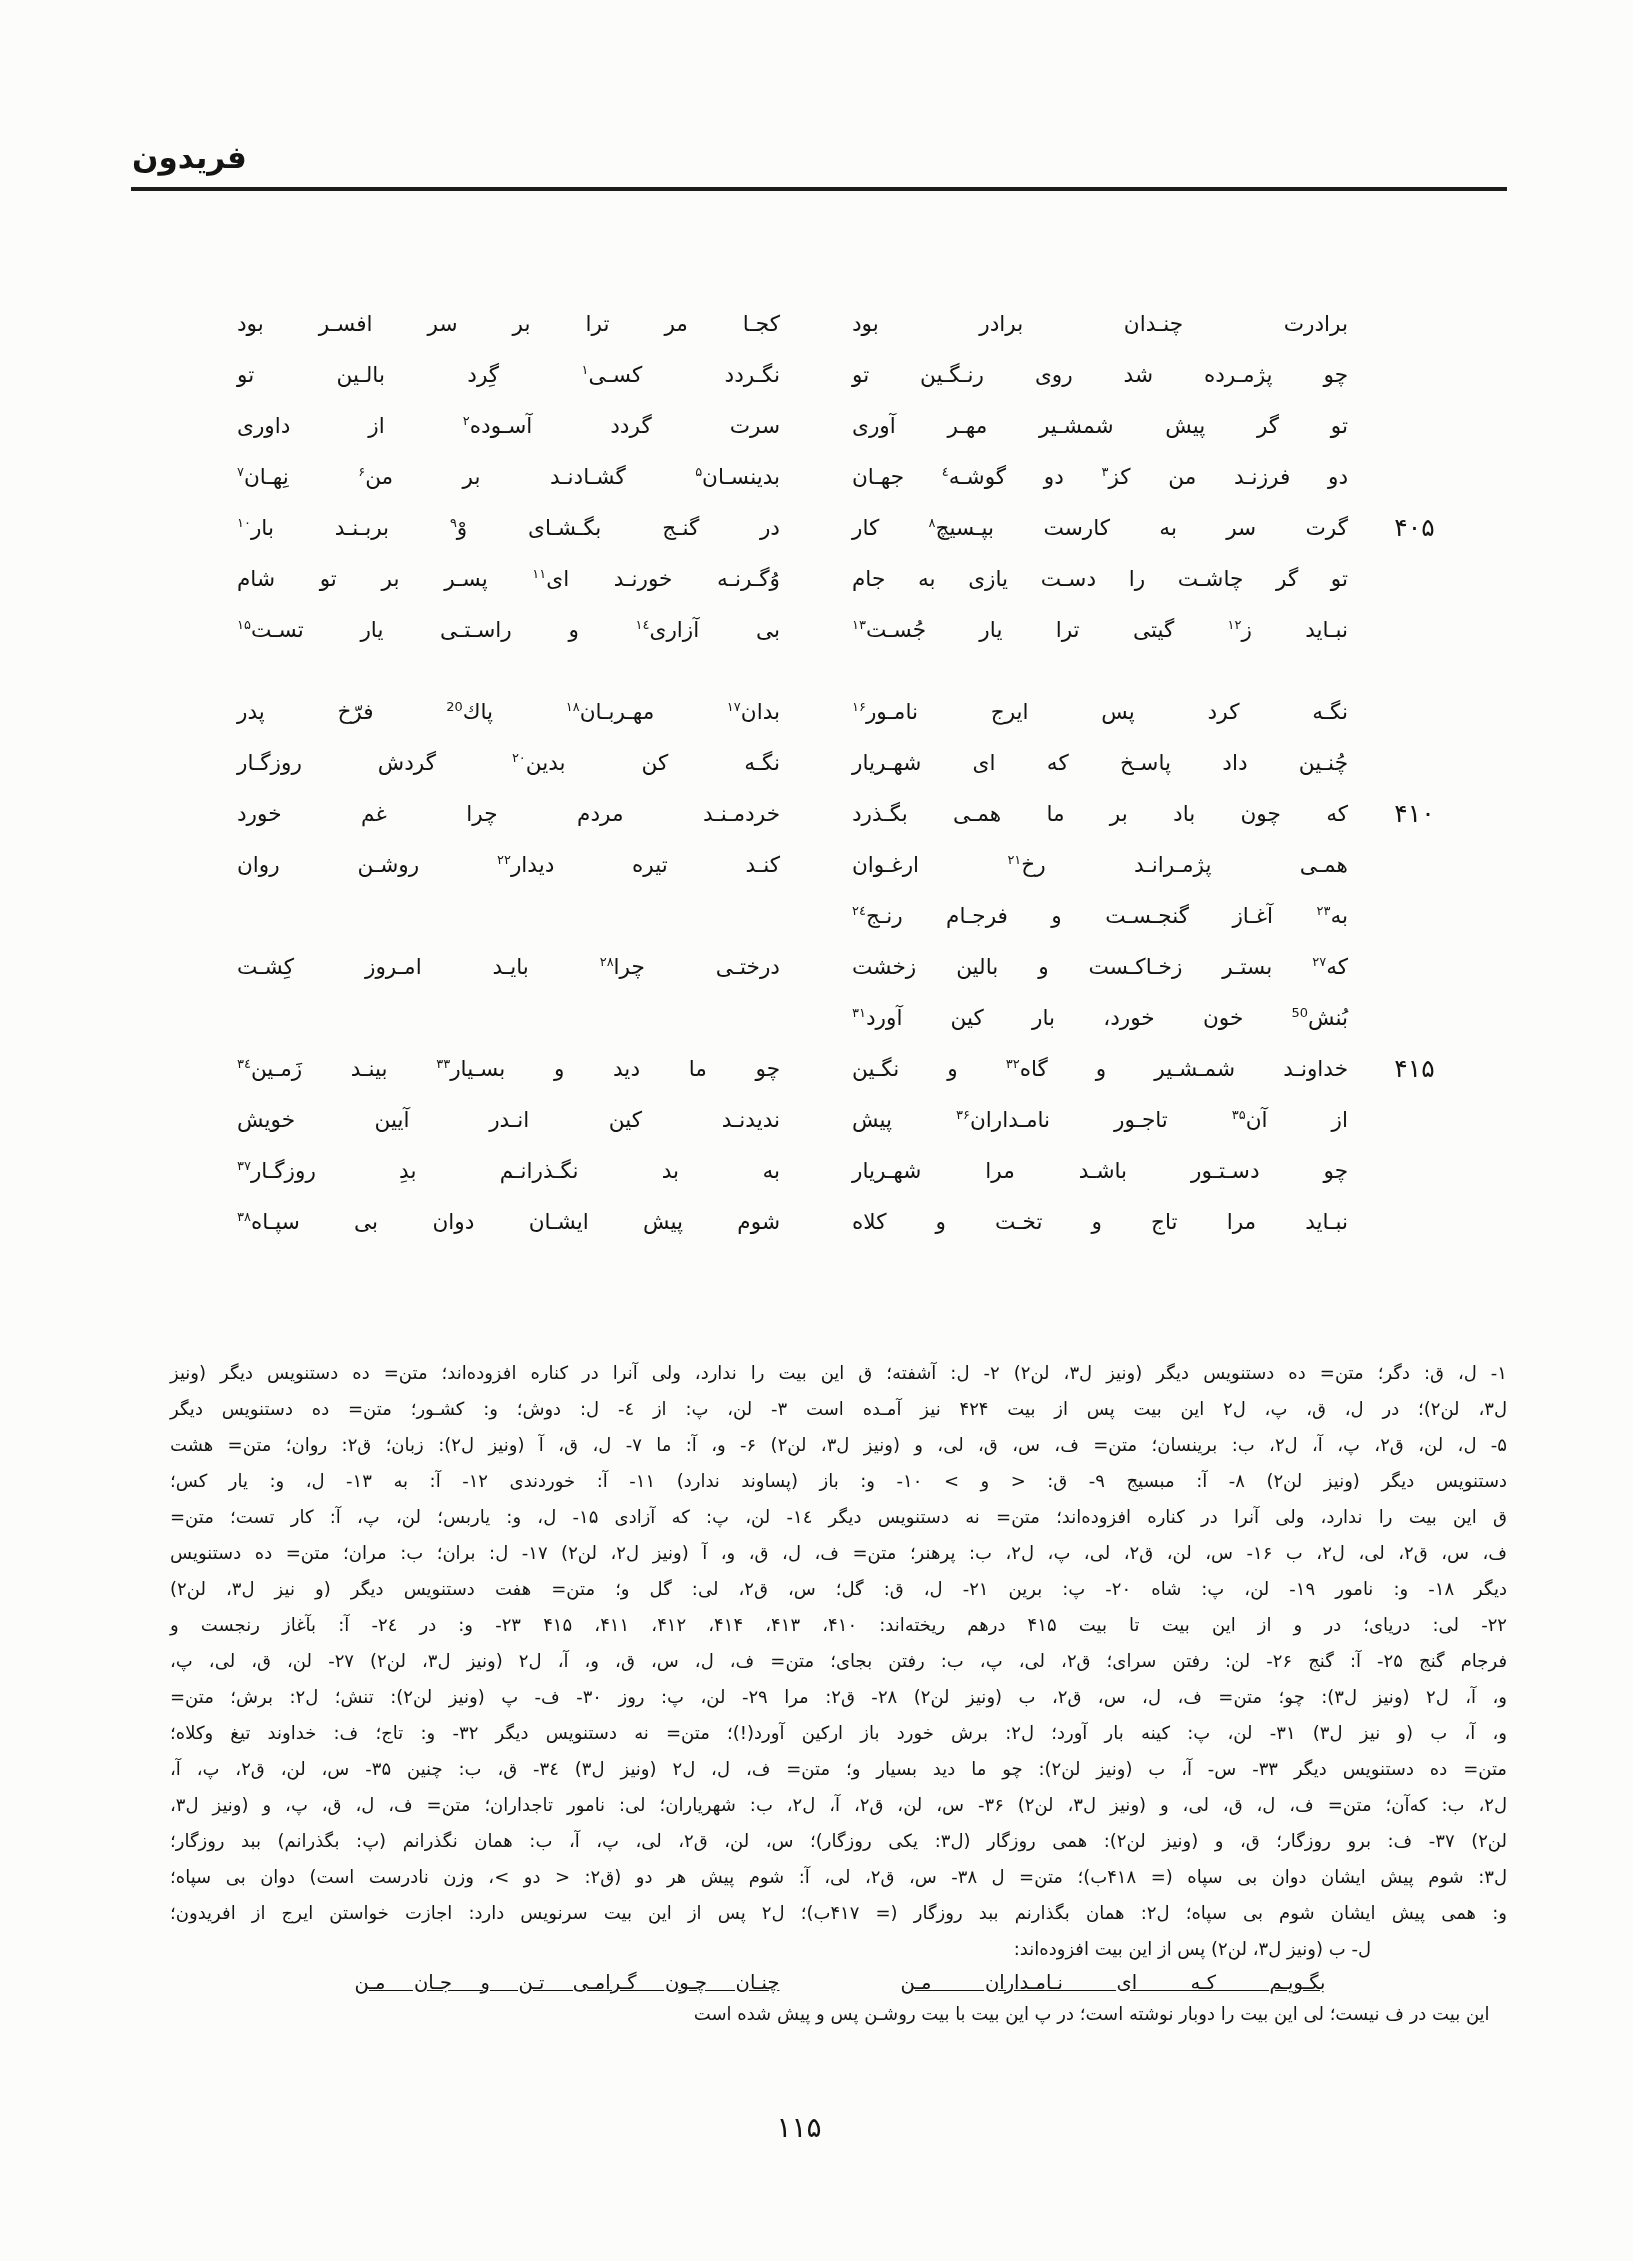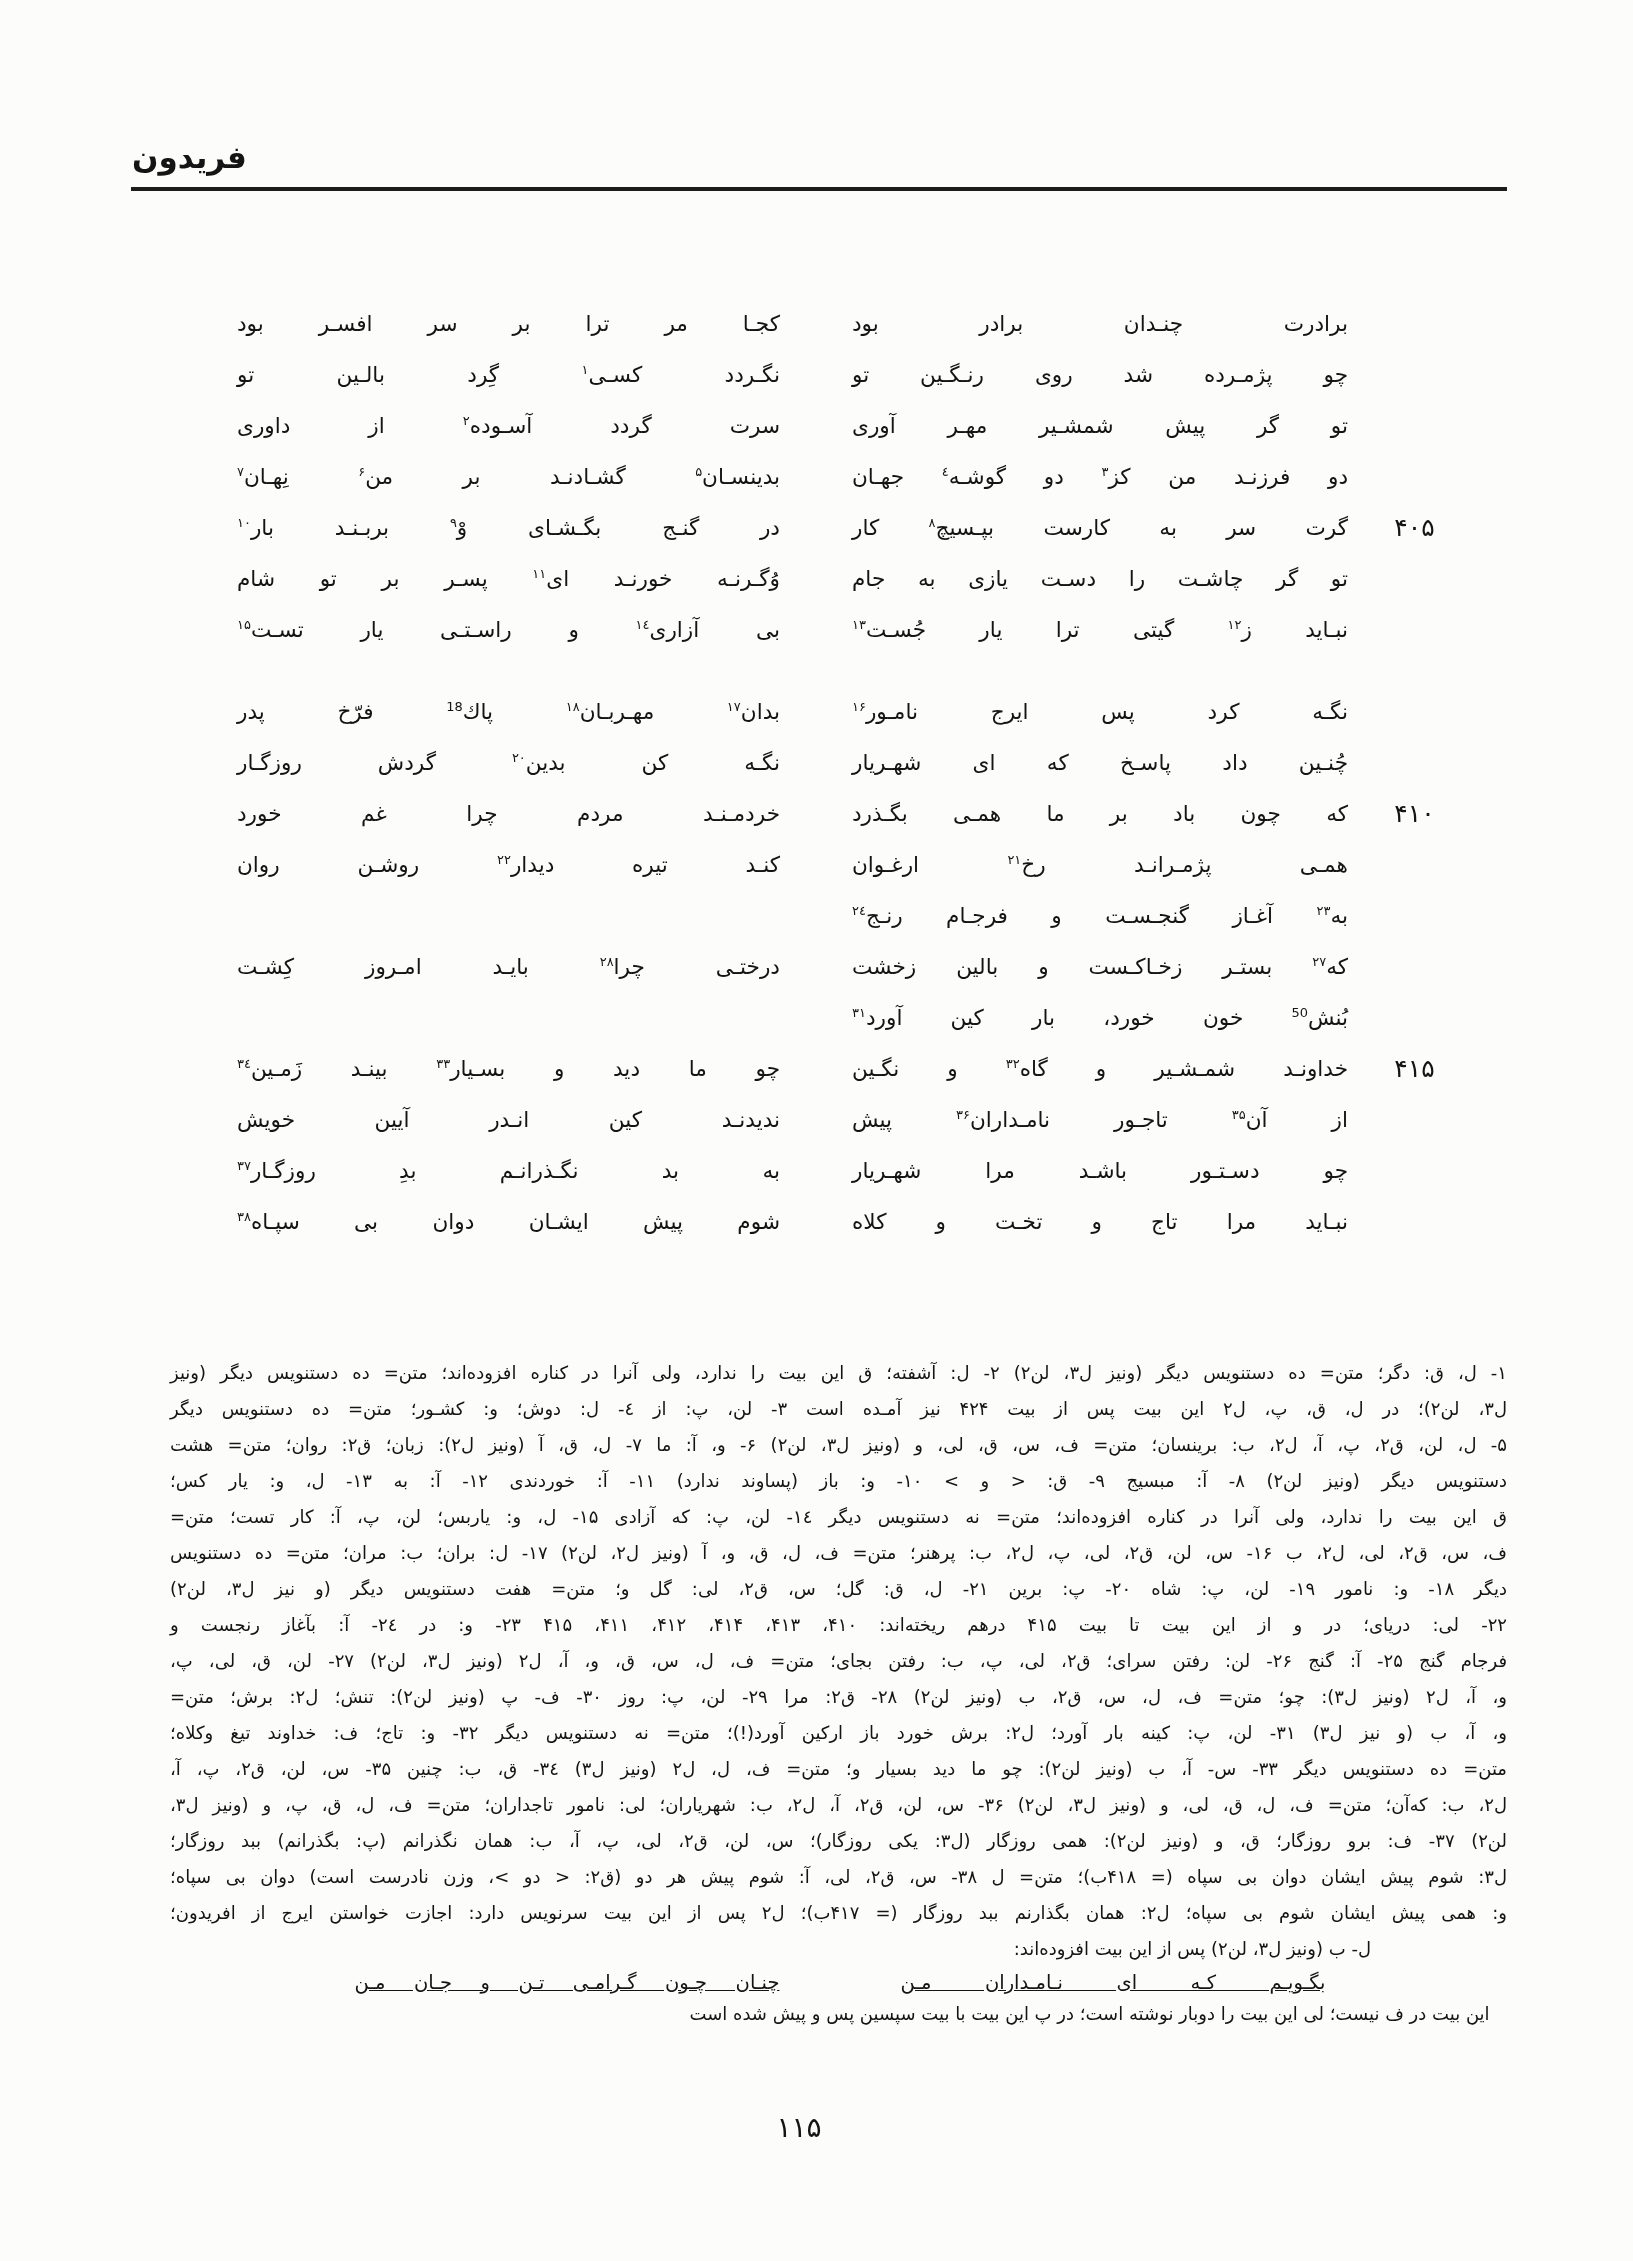--- a/index.html
+++ b/index.html
@@ -126,21 +126,21 @@
     <span class="vnum"></span>
     <span class="hem">نبـاید ز<sup>۱۲</sup> گیتی ترا یار جُسـت<sup>۱۳</sup></span>
     <span class="hem">بی آزاری<sup>۱٤</sup> و راسـتـی یار تسـت<sup>۱۵</sup></span>
   </div>
 
   <div class="stanza-gap"></div>
 
   <div class="vrow">
     <span class="vnum"></span>
     <span class="hem">نگـه کرد پس ایرج نامـور<sup>۱۶</sup></span>
-    <span class="hem">بدان<sup>۱۷</sup> مهـربـان<sup>۱۸</sup> پاك<sup>18</sup> فرّخ پدر</span>
+    <span class="hem">بدان<sup>۱۷</sup> مهـربـان<sup>۱۸</sup> پاك<sup>20</sup> فرّخ پدر</span>
   </div>
   <div class="vrow">
     <span class="vnum"></span>
     <span class="hem">چُنـین داد پاسـخ که ای شهـریار</span>
     <span class="hem">نگـه کن بدین<sup>۲۰</sup> گردش روزگـار</span>
   </div>
   <div class="vrow">
     <span class="vnum">۴۱۰</span>
     <span class="hem">که چون باد بر ما همـی بگـذرد</span>
     <span class="hem">خردمـنـد مردم چرا غم خورد</span>
@@ -203,17 +203,17 @@
   <div class="fline">ل۳: شوم پیش ایشان دوان بی سپاه (= ۴۱۸ب)؛ متن= ل   ۳۸- س، ق۲، لی، آ: شوم پیش هر دو (ق۲: &lt; دو &gt;، وزن نادرست است) دوان بی سپاه؛</div>
   <div class="fline">و: همی پیش ایشان شوم بی سپاه؛ ل۲: همان بگذارنم ببد روزگار (= ۴۱۷ب)؛ ل۲ پس از این بیت سرنویس دارد: اجازت خواستن ایرج از افریدون؛</div>
 
   <div class="f-intro">ل- ب (ونیز ل۳، لن۲) پس از این بیت افزوده‌اند:</div>
 
   <div class="bayt">
     <span class="hem">بگـویـم کـه ای نـامـداران مـن</span>
     <span class="hem">چنـان چـون گـرامـی تـن و جـان مـن</span>
   </div>
 
-  <div class="f-closing">این بیت در ف نیست؛ لی این بیت را دوبار نوشته است؛ در پ این بیت با بیت سپسین پس و پیش شده است</div>
+  <div class="f-closing">این بیت در ف نیست؛ لی این بیت را دوبار نوشته است؛ در پ این بیت با بیت روشـن پس و پیش شده است</div>
 </div>
 
 <div class="page-number">۱۱۵</div>
 
 
 </body></html>

